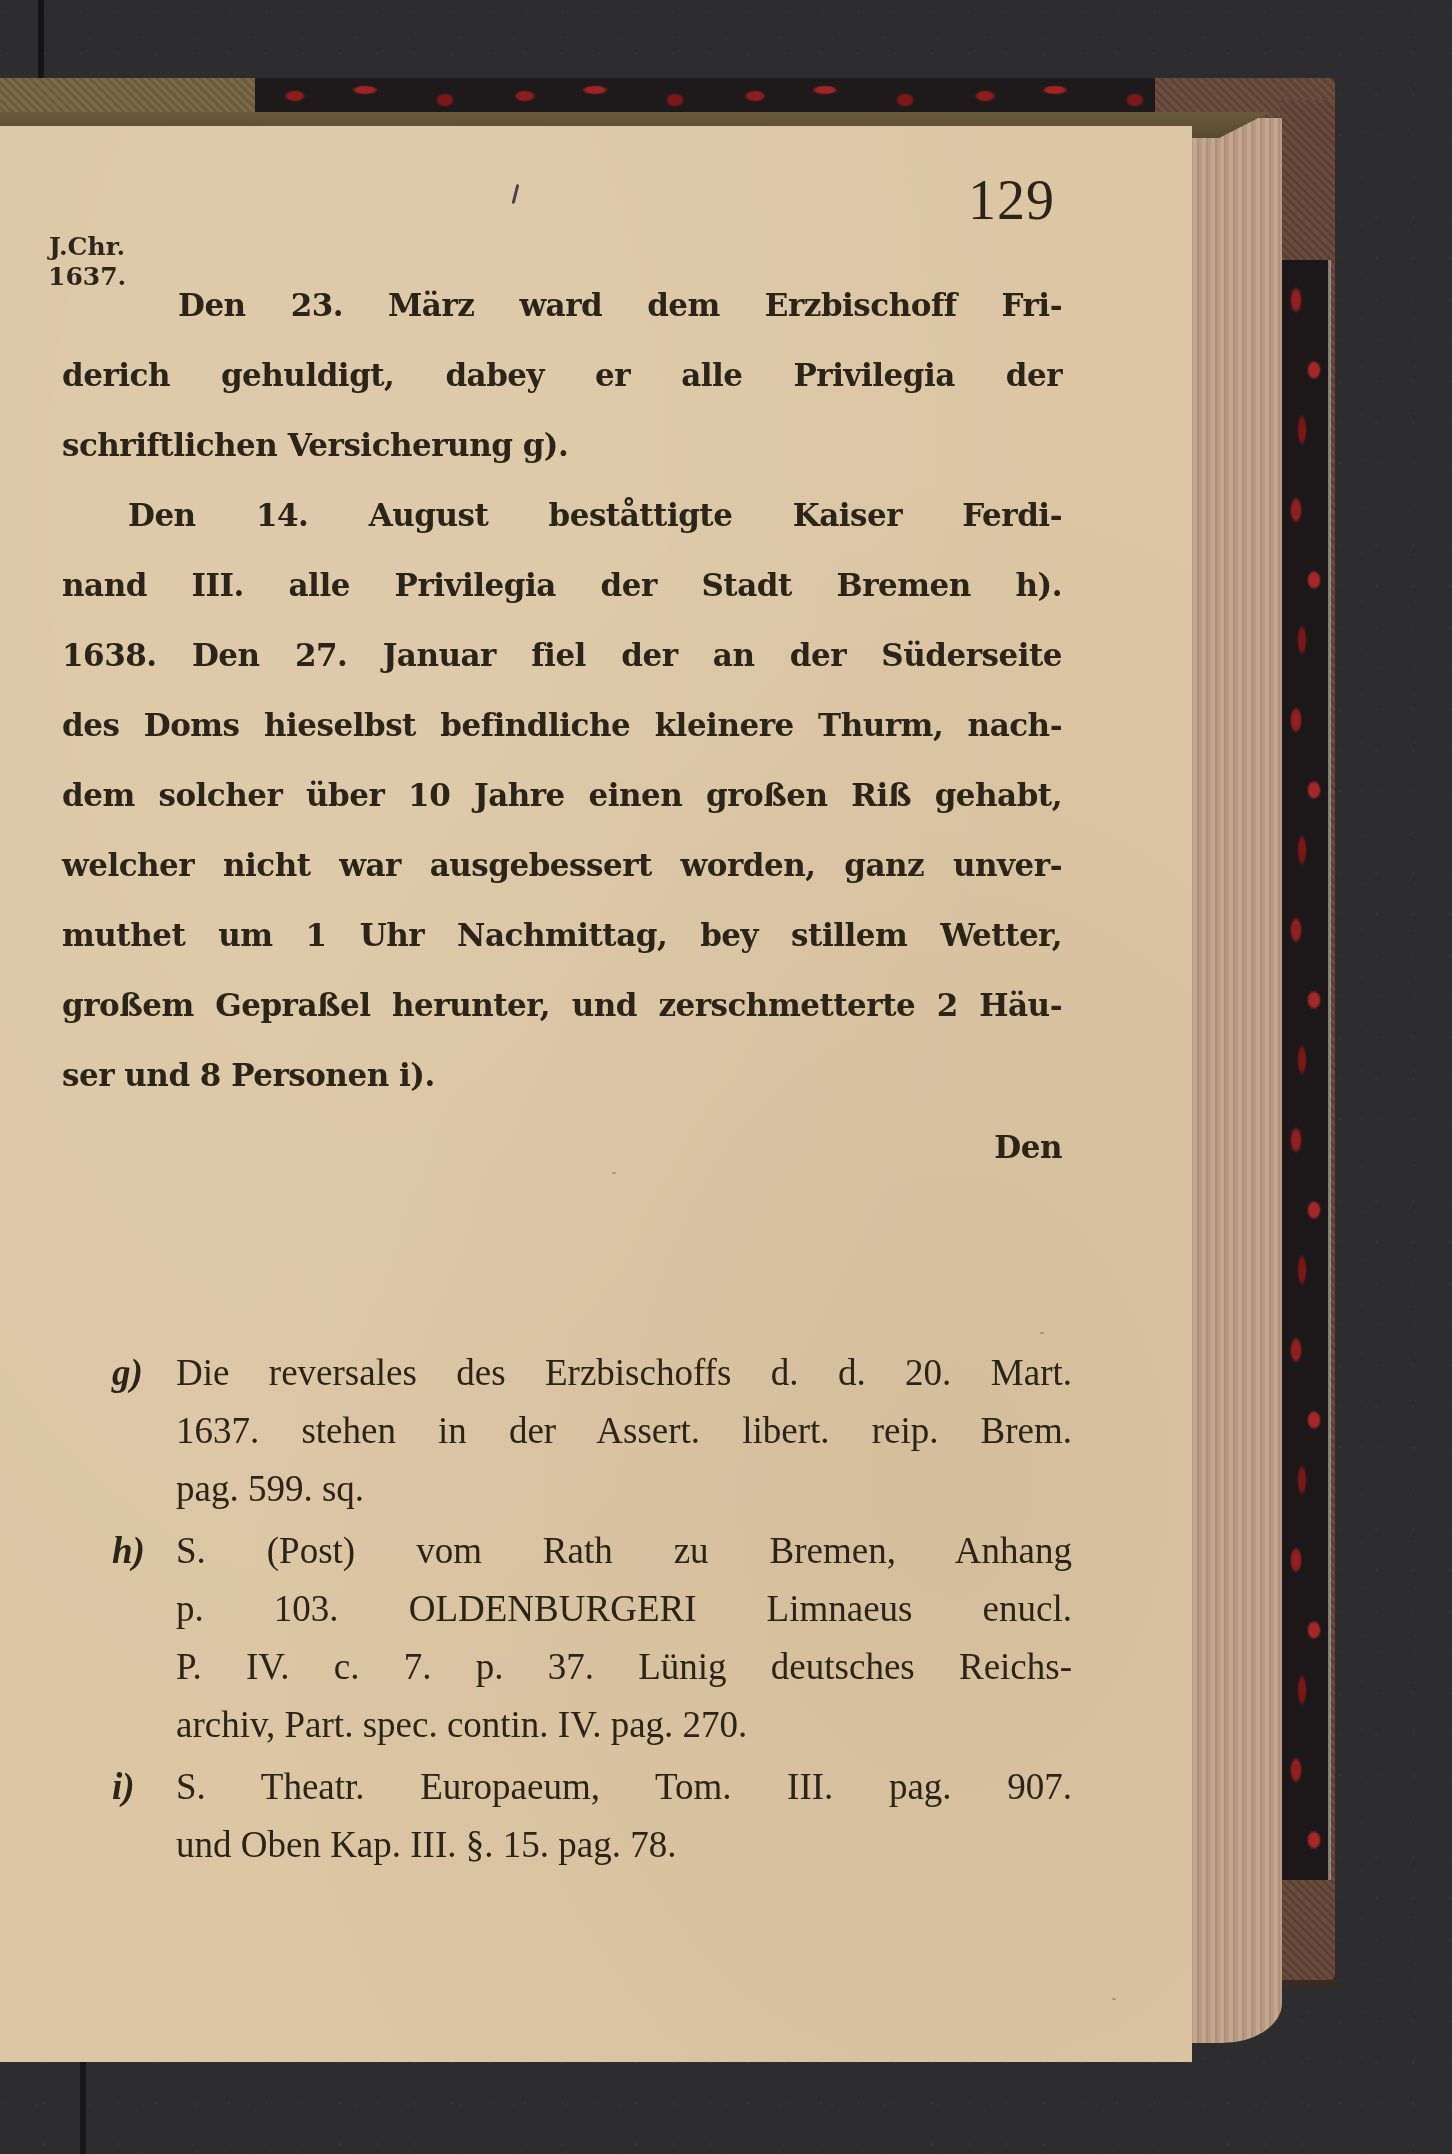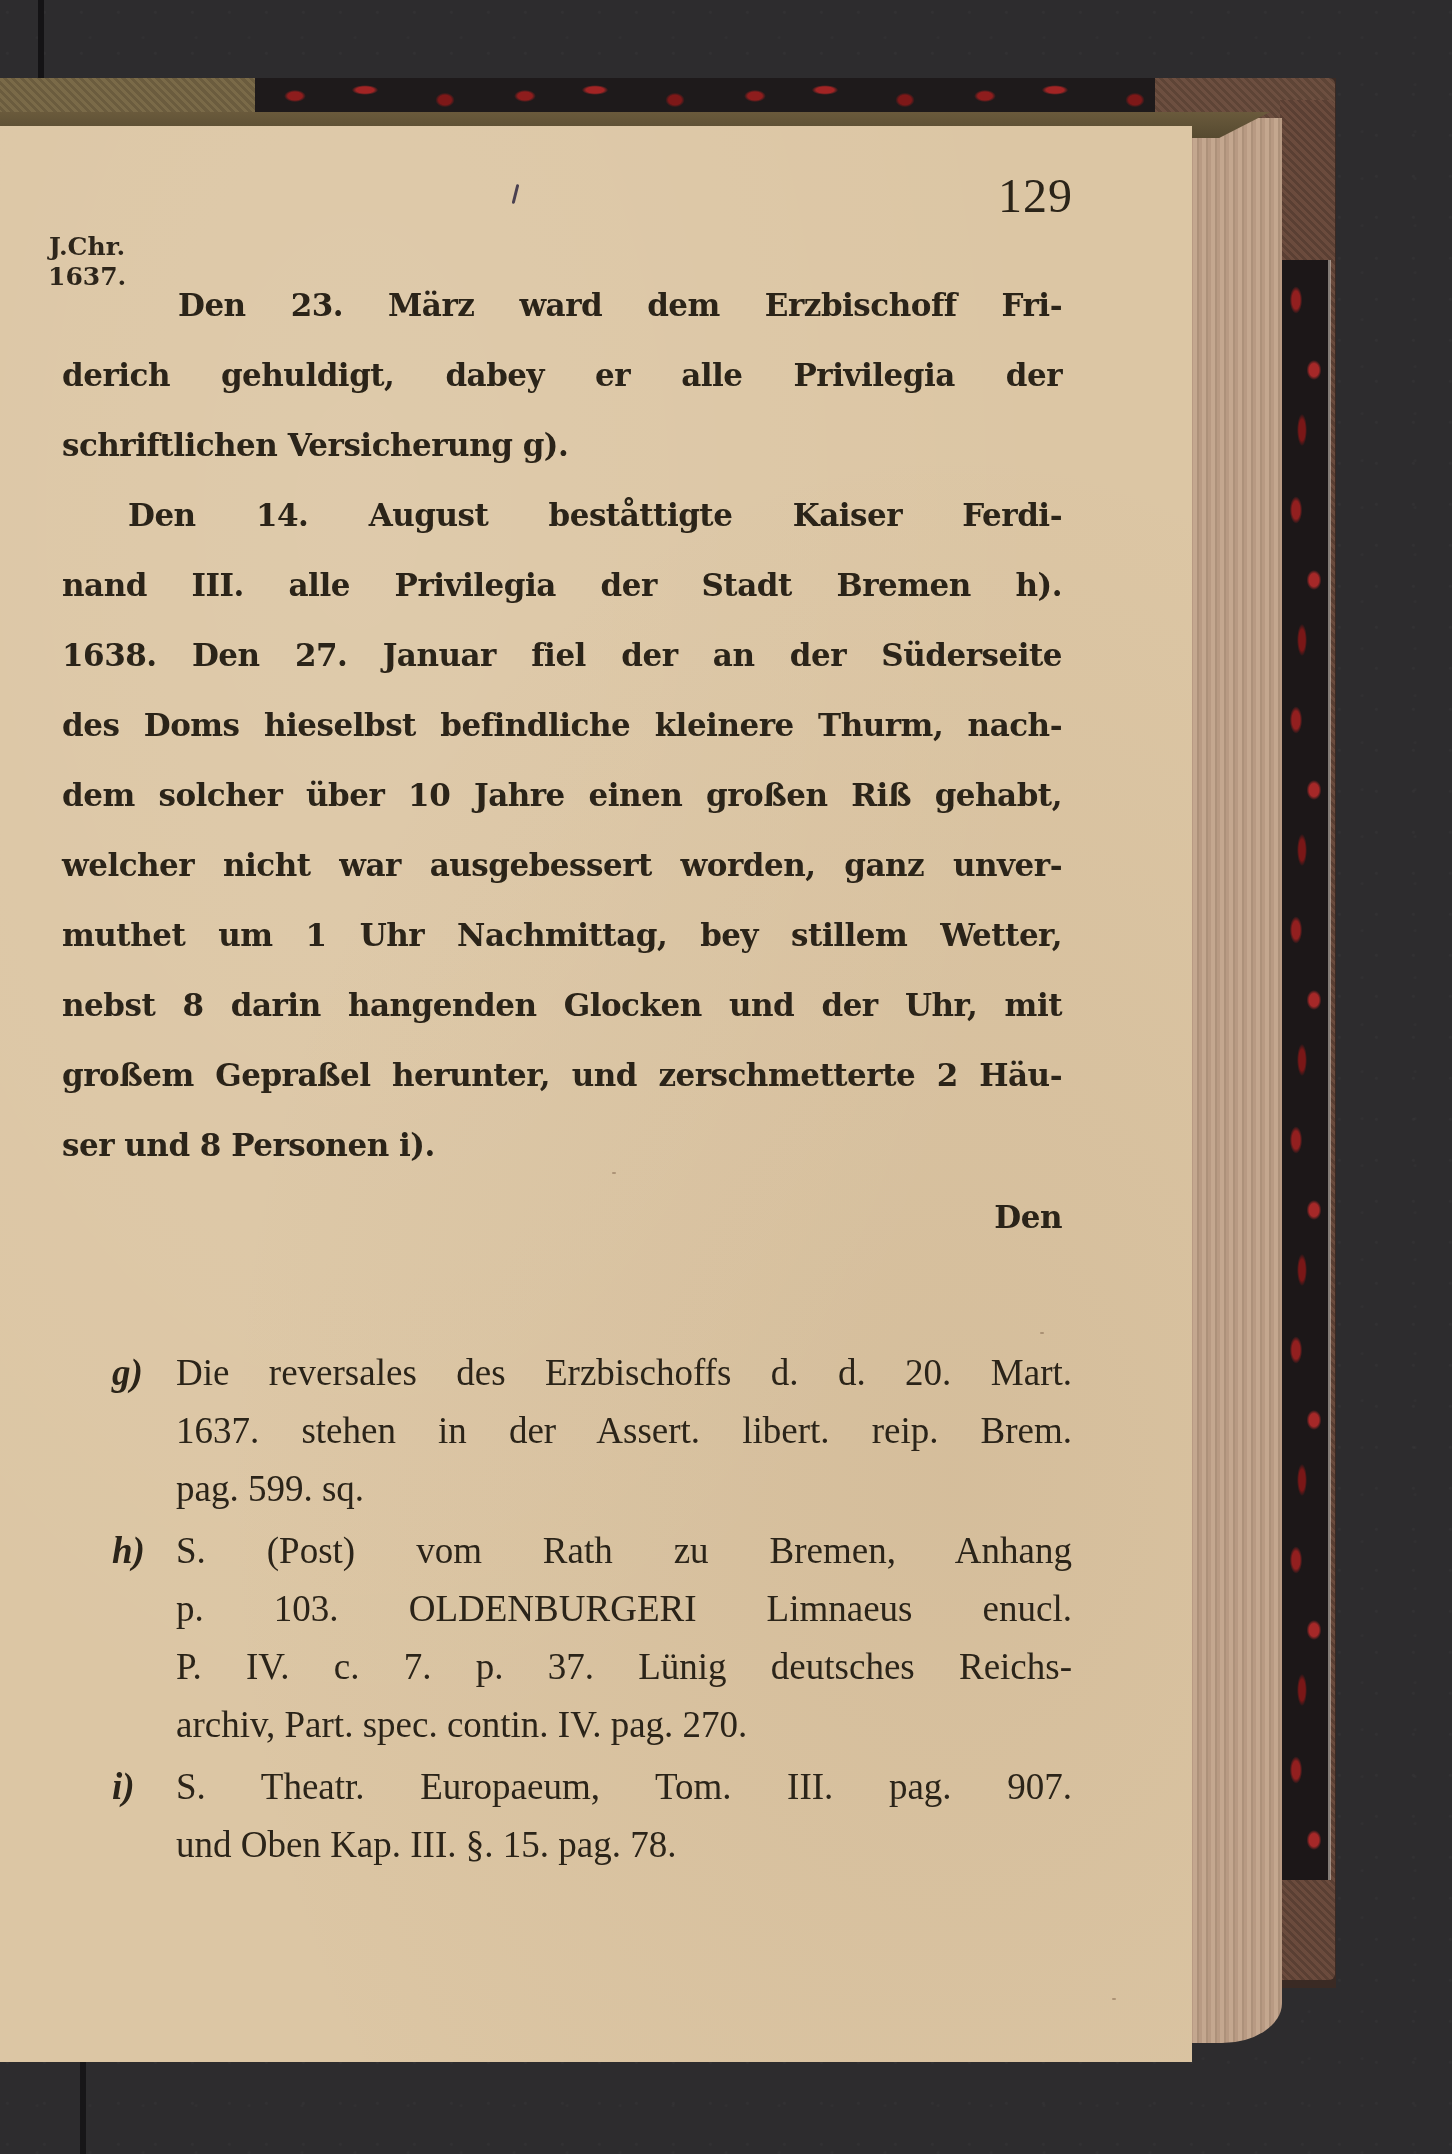--- a/index.html
+++ b/index.html
@@ -138,24 +138,24 @@
       width: 1192px;
       height: 1936px;
       background:
         radial-gradient(ellipse at 30% 20%, rgba(255,255,255,0.08), transparent 60%),
         radial-gradient(ellipse at 80% 70%, rgba(120,80,40,0.07), transparent 55%),
         #dcc6a4;
       color: #2b2419;
     }
     .page-number {
       position: absolute;
-      left: 998px;
+      left: 968px;
       top: 42px;
       font-family: "Liberation Serif", serif;
-      font-size: 48px;
+      font-size: 56px;
       letter-spacing: 1px;
       color: #2b2419;
     }
     .stray-mark {
       position: absolute;
       left: 514px;
       top: 58px;
       width: 3px;
       height: 20px;
       background: #4a4050;
@@ -290,21 +290,20 @@
     <span class="line first">Den 23. März ward dem Erzbischoff Fri-</span>
     <span class="line">derich gehuldigt, dabey er alle Privilegia der</span>
     <span class="line last">schriftlichen Versicherung g).</span>
     <span class="line indent">Den 14. August beståttigte Kaiser Ferdi-</span>
     <span class="line">nand III. alle Privilegia der Stadt Bremen h).</span>
     <span class="line">1638. Den 27. Januar fiel der an der Süderseite</span>
     <span class="line">des Doms hieselbst befindliche kleinere Thurm, nach-</span>
     <span class="line">dem solcher über 10 Jahre einen großen Riß gehabt,</span>
     <span class="line">welcher nicht war ausgebessert worden, ganz unver-</span>
     <span class="line">muthet um 1 Uhr Nachmittag, bey stillem Wetter,</span>
-    <span class="line">nebst 8 darin hangenden Glocken und der Uhr, mit</span>
     <span class="line">großem Gepraßel herunter, und zerschmetterte 2 Häu-</span>
     <span class="line last">ser und 8 Personen i).</span>
     <span class="line catch">Den</span>
   </div>
 
   <div class="footnotes">
     <div class="fn">
       <span class="fn-mark">g)</span>
       <span class="fn-line">Die reversales des Erzbischoffs d. d. 20. Mart.</span>
       <span class="fn-line">1637. stehen in der Assert. libert. reip. Brem.</span>

